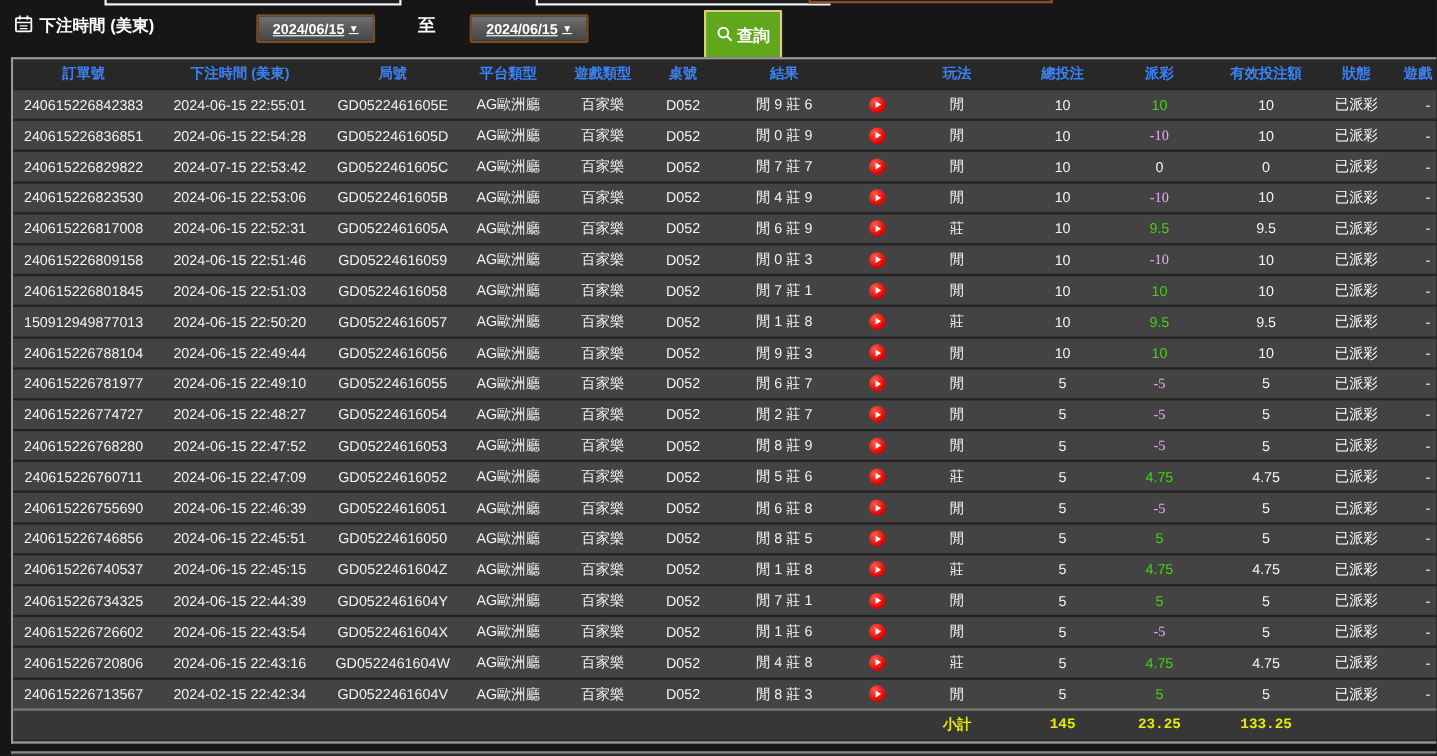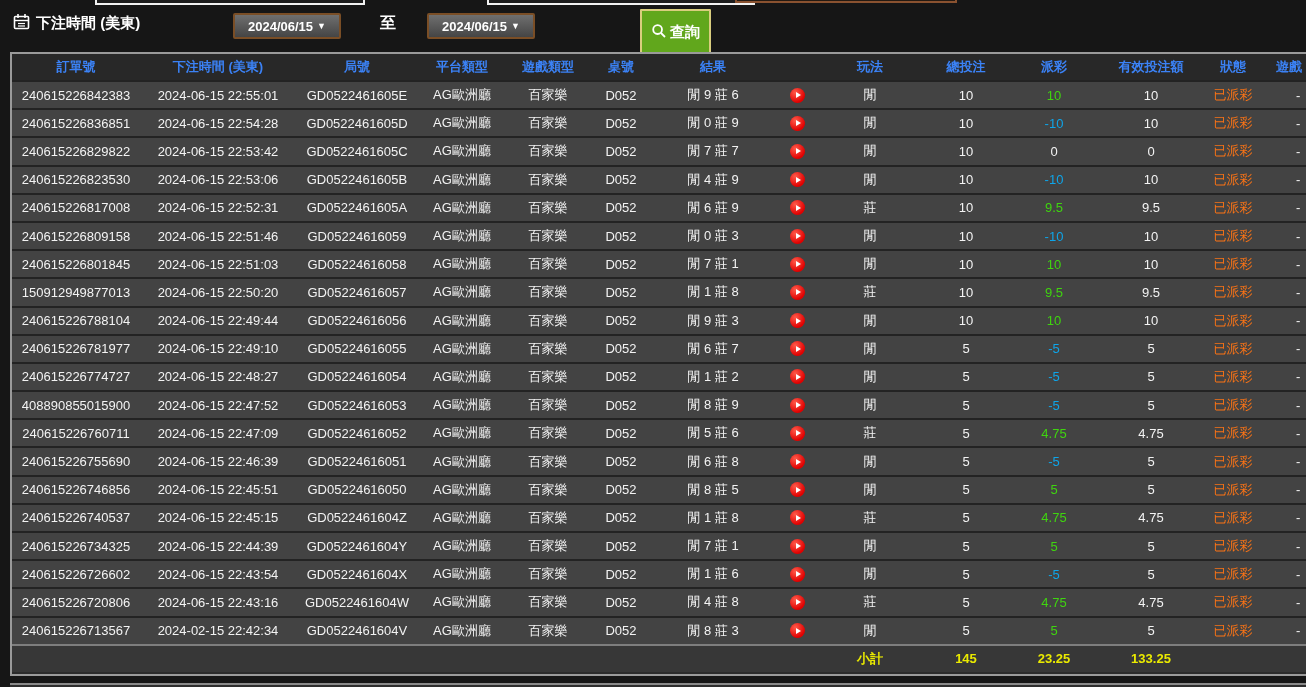--- a/index.html
+++ b/index.html
@@ -22,20 +22,21 @@
   .toolbar { position:absolute; left:0; top:0; width:100%; height:50px; }
   .cal-icon { position:absolute; left:13px; top:13px; }
   .bet-time-label { position:absolute; left:36px; top:14px; font-size:15px; font-weight:bold; color:#ffffff; }
   .date-select {
     position:absolute; top:13px; width:108px; height:26px;
     background:linear-gradient(#6f6f6f,#454545);
     border:2px solid #7a4e26; border-radius:2px;
     color:#ffffff; font-size:13px; font-weight:bold;
     display:flex; align-items:center; justify-content:center; gap:4px;
     cursor:pointer;
+    text-decoration:underline;
   }
   #date-from { left:233px; }
   #date-to   { left:427px; }
   .date-caret { font-size:9px; color:#ffffff; }
   .to-label { position:absolute; left:380px; top:13px; font-size:16px; font-weight:bold; color:#ffffff; }
   .search-btn {
     position:absolute; left:640px; top:9px; height:47px; padding:0 9px;
     background:#61a71c; border:2px solid #d9cd7e; border-radius:1px;
     color:#ffffff; font-size:15px; font-weight:bold;
     display:flex; align-items:center; gap:3px; cursor:pointer;
@@ -63,24 +64,24 @@
     color:#eaea00; font-weight:bold;
   }
   .cell {
     display:flex; align-items:center; justify-content:center;
     white-space:nowrap; font-size:13px; color:#f3f3f3; overflow:visible;
   }
   .row.header .cell { color:#3b82f6; }
   .cell.gamecol { justify-content:flex-start; padding-left:16px; }
   .cell.gamecol.dash { padding-left:36px; }
   .pos  { color:#3fd40f; }
-  .neg  { color:#0ea5e9; }
+  .neg  { color:#f0abfc;font-family:Liberation Serif, serif; }
   .zero { color:#f3f3f3; }
-  .status { color:#f97316; }
-  .ylw { color:#eaea00; font-weight:bold; }
+  .status { color:#ffffff; }
+  .ylw { color:#eaea00; font-weight:bold;font-family:Liberation Mono, monospace; }
   .play-btn {
     width:15px; height:15px; border-radius:50%;
     background:radial-gradient(circle at 35% 30%, #ff5a4a, #e00000 70%);
     display:flex; align-items:center; justify-content:center; cursor:pointer;
   }
   .play-tri {
     width:0; height:0; margin-left:2px;
     border-left:5px solid #ffffff;
     border-top:3.5px solid transparent;
     border-bottom:3.5px solid transparent;
@@ -188,21 +189,21 @@
         </div>
         <div class="cell">閒</div>
         <div class="cell">10</div>
         <div class="cell neg">-10</div>
         <div class="cell">10</div>
         <div class="cell status">已派彩</div>
         <div class="cell gamecol dash">-</div>
       </div>
       <div class="row">
         <div class="cell">240615226829822</div>
-        <div class="cell">2024-06-15 22:53:42</div>
+        <div class="cell">2024-07-15 22:53:42</div>
         <div class="cell">GD0522461605C</div>
         <div class="cell">AG歐洲廳</div>
         <div class="cell">百家樂</div>
         <div class="cell">D052</div>
         <div class="cell">閒 7 莊 7</div>
         <div class="cell">
           <div class="play-btn">
             <div class="play-tri"></div>
           </div>
         </div>
@@ -353,35 +354,35 @@
         <div class="cell status">已派彩</div>
         <div class="cell gamecol dash">-</div>
       </div>
       <div class="row">
         <div class="cell">240615226774727</div>
         <div class="cell">2024-06-15 22:48:27</div>
         <div class="cell">GD05224616054</div>
         <div class="cell">AG歐洲廳</div>
         <div class="cell">百家樂</div>
         <div class="cell">D052</div>
-        <div class="cell">閒 1 莊 2</div>
+        <div class="cell">閒 2 莊 7</div>
         <div class="cell">
           <div class="play-btn">
             <div class="play-tri"></div>
           </div>
         </div>
         <div class="cell">閒</div>
         <div class="cell">5</div>
         <div class="cell neg">-5</div>
         <div class="cell">5</div>
         <div class="cell status">已派彩</div>
         <div class="cell gamecol dash">-</div>
       </div>
       <div class="row">
-        <div class="cell">408890855015900</div>
+        <div class="cell">240615226768280</div>
         <div class="cell">2024-06-15 22:47:52</div>
         <div class="cell">GD05224616053</div>
         <div class="cell">AG歐洲廳</div>
         <div class="cell">百家樂</div>
         <div class="cell">D052</div>
         <div class="cell">閒 8 莊 9</div>
         <div class="cell">
           <div class="play-btn">
             <div class="play-tri"></div>
           </div>

